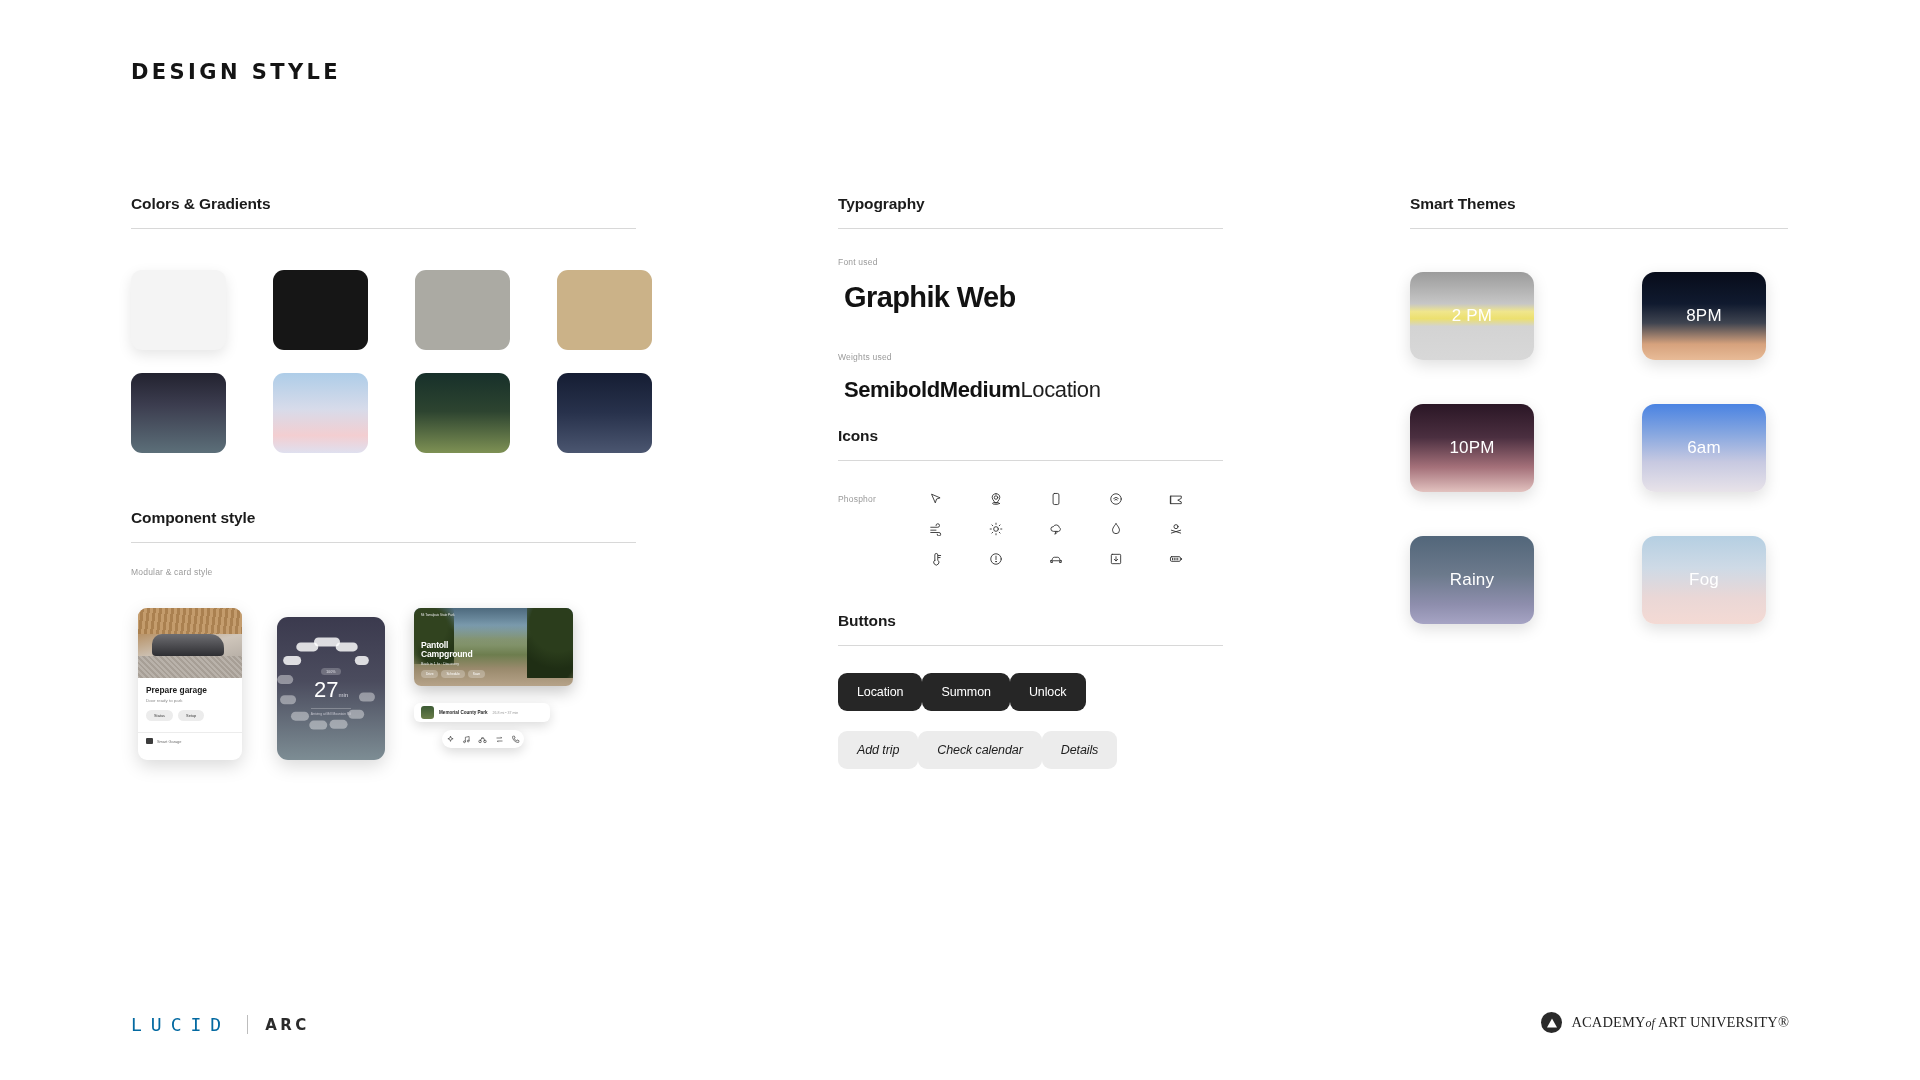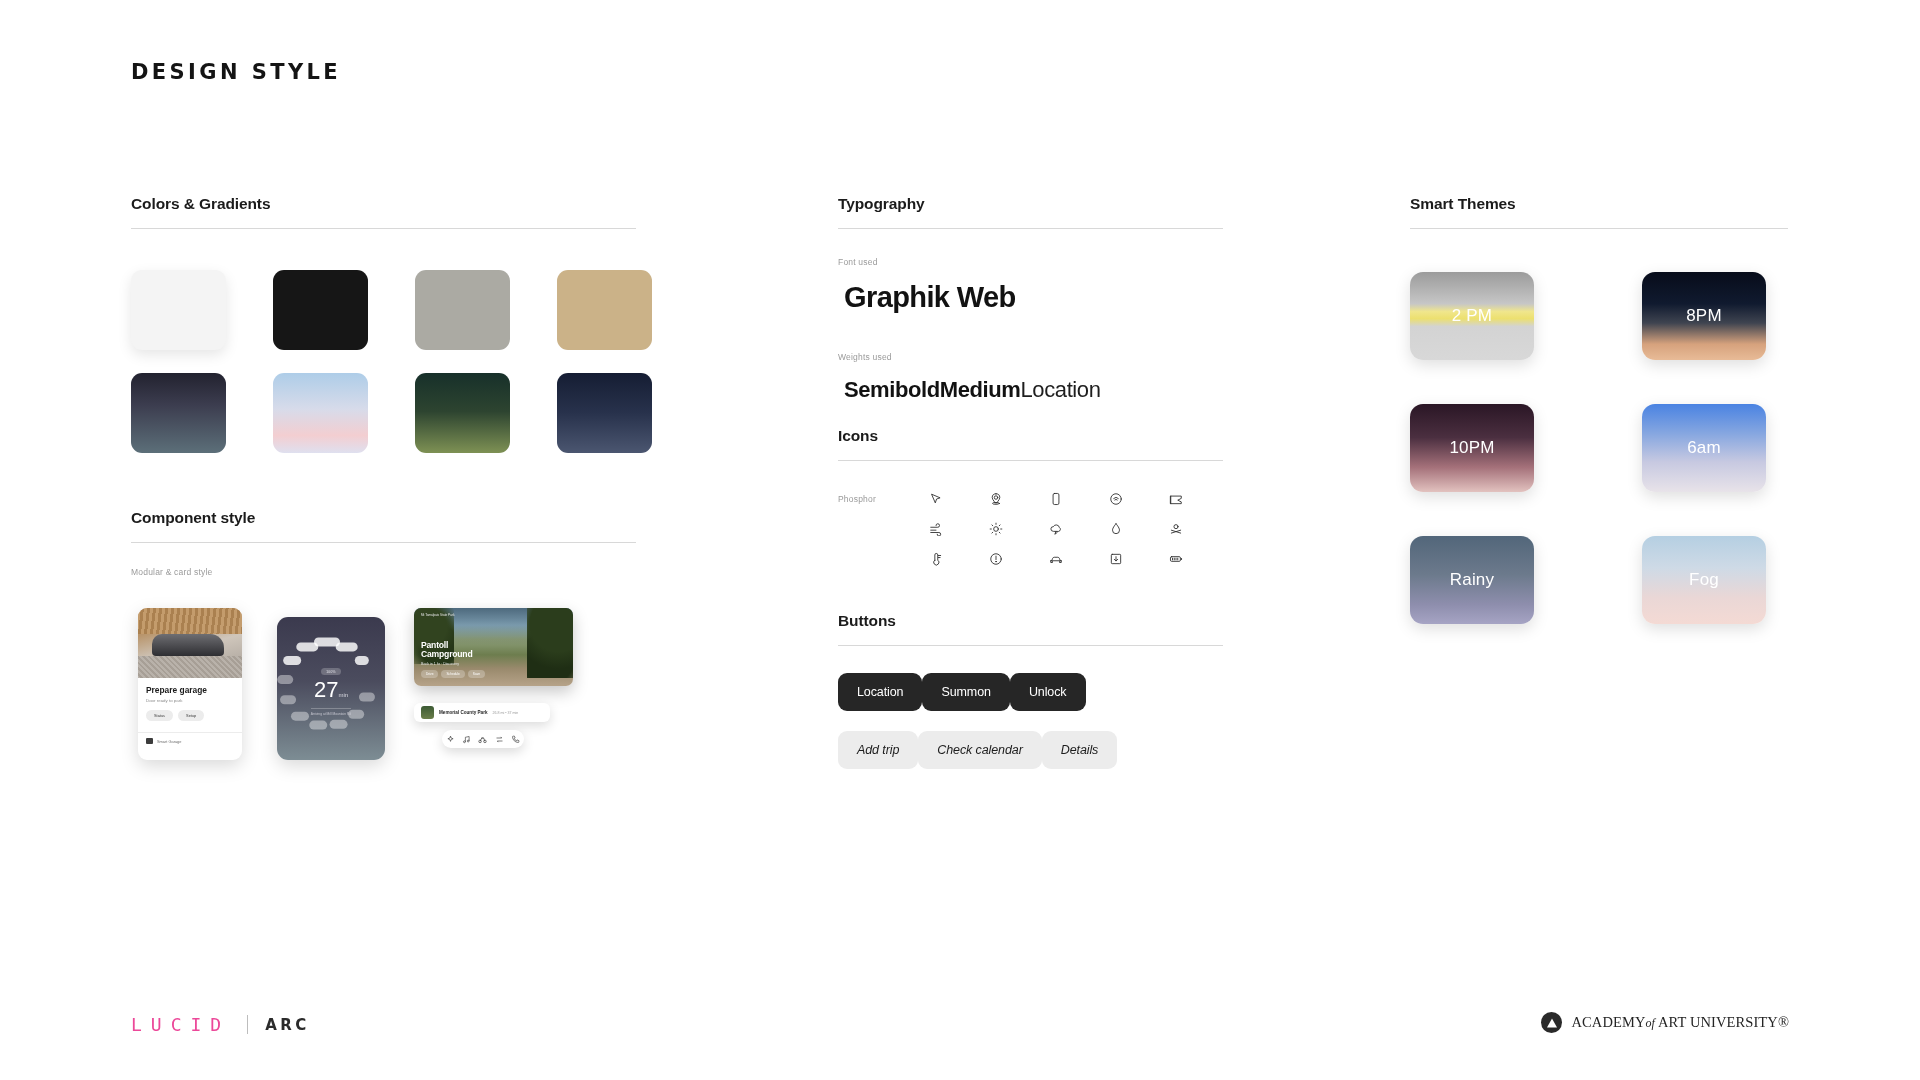--- a/index.html
+++ b/index.html
@@ -188,21 +188,21 @@
   .theme {
     height: 88px; border-radius: 13px; position:relative;
     display:flex; align-items:center; justify-content:center;
     box-shadow: 0 5px 16px rgba(0,0,0,.13);
   }
   .theme-label { font-size: 17px; color:#ffffff; letter-spacing:.2px; font-weight:400; }
 
   
   .footer-left { position:absolute; left:131px; top:1014px; display:flex; align-items:center; gap:17px; }
   .lucid {
-    font-size: 18px; letter-spacing: 9px; color:#ec4899; font-weight:400;
+    font-size: 18px; letter-spacing: 9px; color:#0369a1; font-weight:400;
     font-family: "DejaVu Sans Mono", monospace;
   }
   .f-div { width:1px; height:19px; background:#bdbdbd; }
   .arc { font-size: 15px; letter-spacing: 3.4px; color:#2b2b2b; font-weight:700;
          font-family: "DejaVu Sans", sans-serif; }
 
   .footer-right { position:absolute; right:131px; top:1012px; display:flex; align-items:center; gap:9px; }
   .aau-mark { width:21px; height:21px; border-radius:50%; background:#2a2a2a; position:relative; }
   .aau-mark:after {
     content:""; position:absolute; left:50%; top:50%; transform:translate(-50%,-50%);

